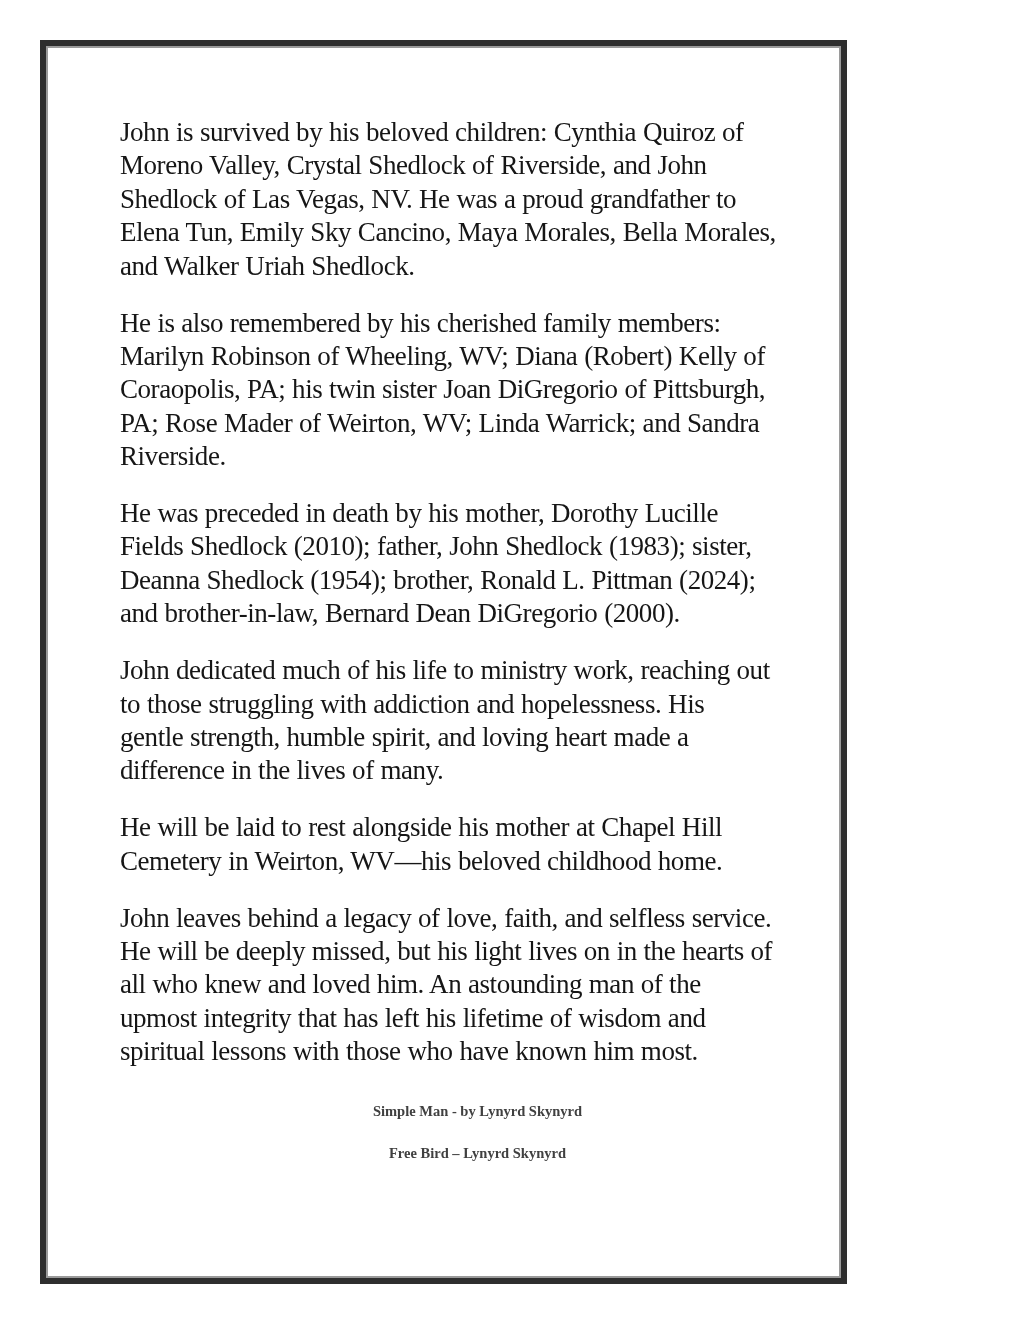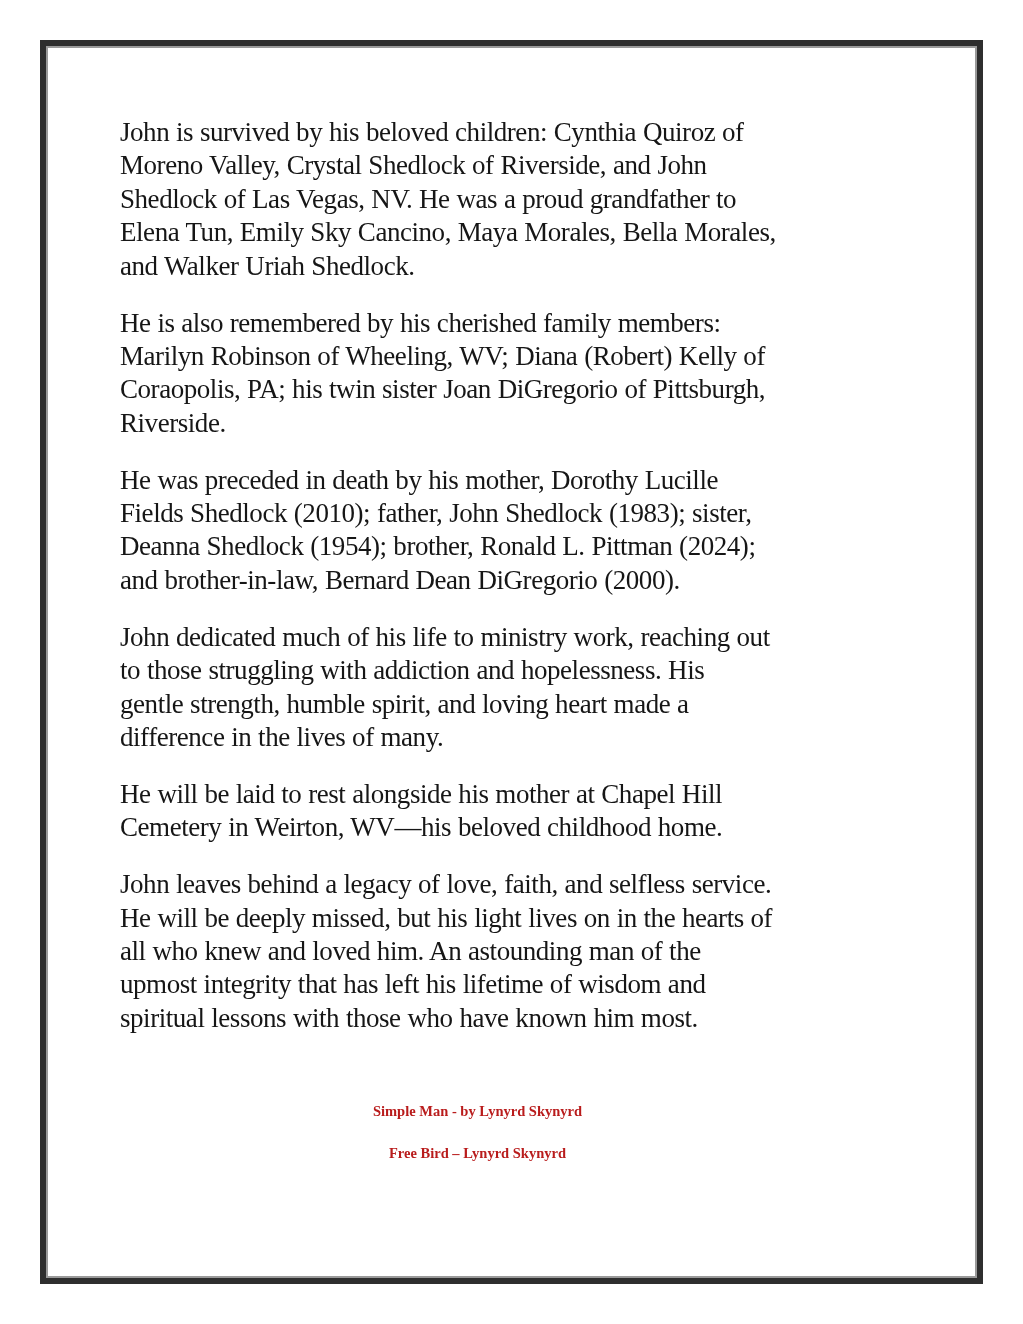--- a/index.html
+++ b/index.html
@@ -10,21 +10,21 @@
     body {
       width: 1023px;
       height: 1324px;
       position: relative;
       overflow: hidden;
     }
     .frame {
       position: absolute;
       left: 40px;
       top: 40px;
-      width: 943px;
+      width: 807px;
       height: 1244px;
       box-sizing: border-box;
       border: 6px solid #2e2e2e;
       background: #ffffff;
     }
     .frame-inner {
       position: absolute;
       left: 0;
       top: 0;
       right: 0;
@@ -57,21 +57,21 @@
       top: 1056px;
       width: 943px;
       margin-left: -40px;
       text-align: center;
     }
     .song {
       font-family: "Liberation Serif", "DejaVu Serif", serif;
       font-weight: bold;
       font-size: 14.5px;
       line-height: 18px;
-      color: #b91c1c;
+      color: #404040;
       margin: 0 0 24px 0;
     }
   </style>
 </head>
 <body>
 
 <div class="frame">
   <div class="frame-inner"></div>
 
   <div class="content">
@@ -79,20 +79,21 @@
       <span class="ln">John is survived by his beloved children: Cynthia Quiroz of</span>
       <span class="ln">Moreno Valley, Crystal Shedlock of Riverside, and John</span>
       <span class="ln">Shedlock of Las Vegas, NV. He was a proud grandfather to</span>
       <span class="ln">Elena Tun, Emily Sky Cancino, Maya Morales, Bella Morales,</span>
       <span class="ln">and Walker Uriah Shedlock.</span>
     </p>
     <p class="para">
       <span class="ln">He is also remembered by his cherished family members:</span>
       <span class="ln">Marilyn Robinson of Wheeling, WV; Diana (Robert) Kelly of</span>
       <span class="ln">Coraopolis, PA; his twin sister Joan DiGregorio of Pittsburgh,</span>
+      <span class="ln">PA; Rose Mader of Weirton, WV; Linda Warrick; and Sandra</span>
       <span class="ln">Riverside.</span>
     </p>
     <p class="para">
       <span class="ln">He was preceded in death by his mother, Dorothy Lucille</span>
       <span class="ln">Fields Shedlock (2010); father, John Shedlock (1983); sister,</span>
       <span class="ln">Deanna Shedlock (1954); brother, Ronald L. Pittman (2024);</span>
       <span class="ln">and brother-in-law, Bernard Dean DiGregorio (2000).</span>
     </p>
     <p class="para">
       <span class="ln">John dedicated much of his life to ministry work, reaching out</span>

